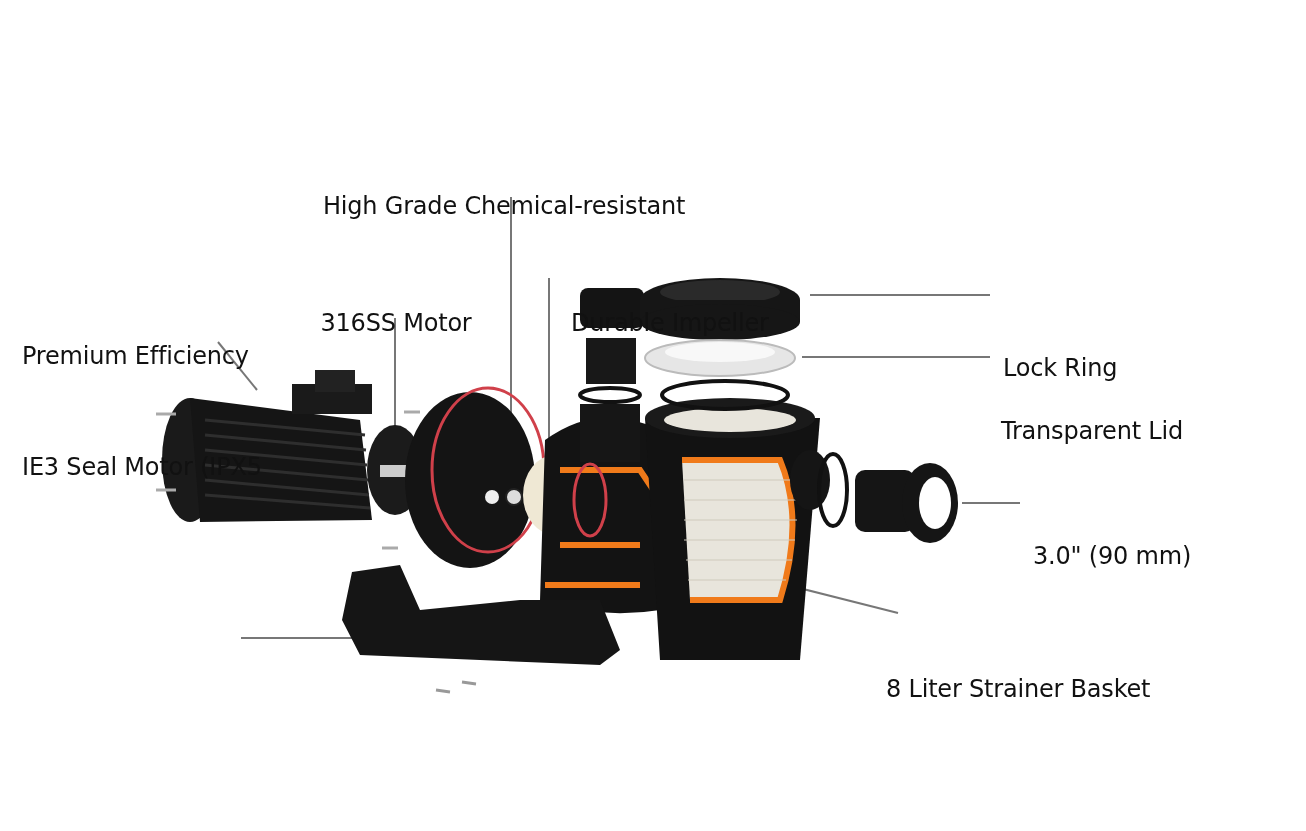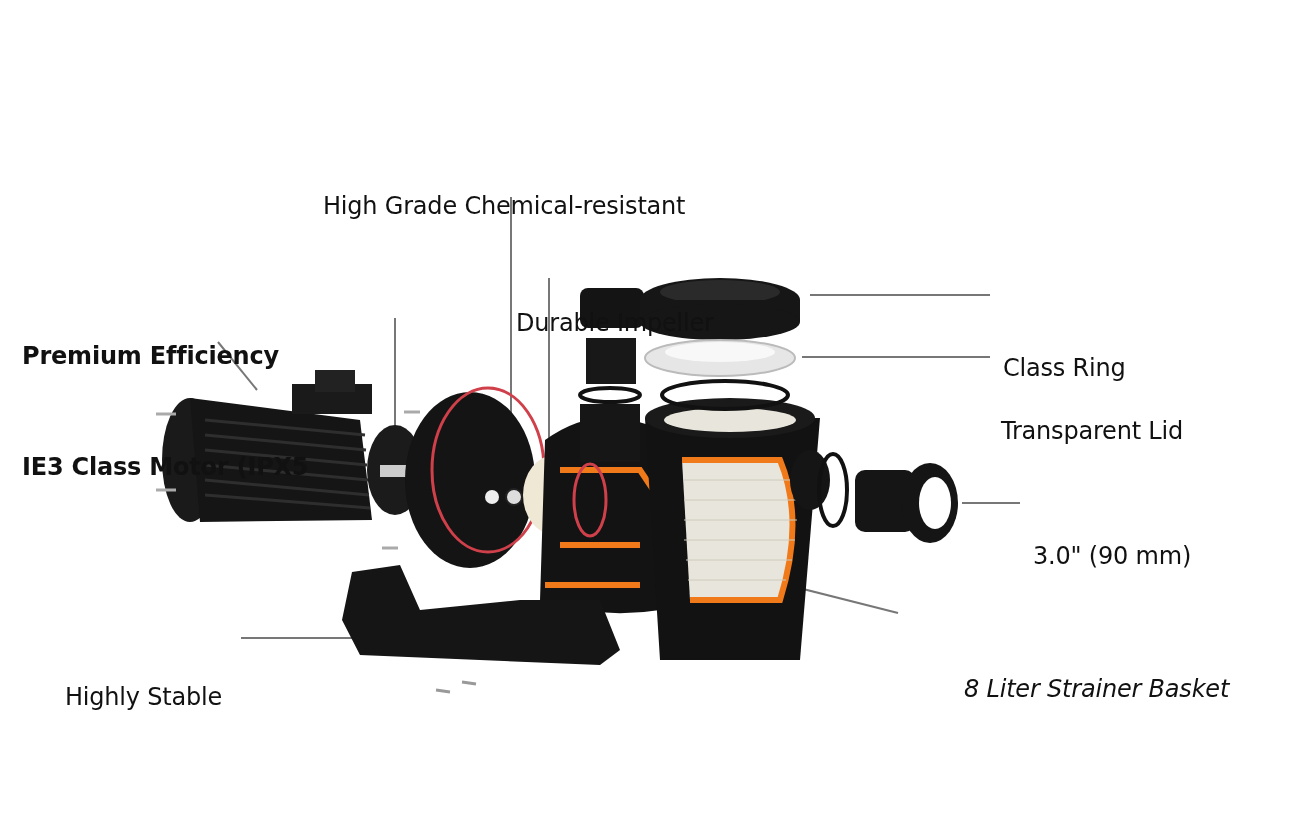--- a/index.html
+++ b/index.html
@@ -122,42 +122,42 @@
       <line x1="462" y1="682" x2="476" y2="684"></line>
     </g>
   </g>
 </svg>
 
 <div class="label" style="left:323px; top:114px;">
   <div>High Grade Chemical-resistant</div>
 </div>
 
 <div class="label center" style="left:308px; top:231px; width:176px;">
+  <div>316SS Motor</div>
 </div>
 
-<div class="label" style="left:516px; top:231px;">
+<div class="label" style="left:571px; top:231px;">
   <div>Durable Impeller</div>
 </div>
 
-<div class="label" style="left:22px; top:264px;font-weight:bold;">
+<div class="label" style="left:22px; top:264px;">
   <div>Premium Efficiency</div>
-  <div>IE3 Class Motor (IPX5</div>
+  <div>IE3 Seal Motor (IPX5</div>
 </div>
 
 <div class="label" style="left:1003px; top:276px;">
-  <div>Class Ring</div>
+  <div>Lock Ring</div>
 </div>
 
 <div class="label" style="left:1001px; top:339px;text-align:center;">
   <div>Transparent Lid</div>
 </div>
 
 <div class="label" style="left:1033px; top:464px;">
   <div>3.0" (90 mm)</div>
 </div>
 
-<div class="label" style="left:964px; top:597px;font-style:italic;">
+<div class="label" style="left:886px; top:597px;">
   <div>8 Liter Strainer Basket</div>
 </div>
 
 <div class="label" style="left:65px; top:605px;">
-  <div>Highly Stable</div>
 </div>
 
 </body></html>

